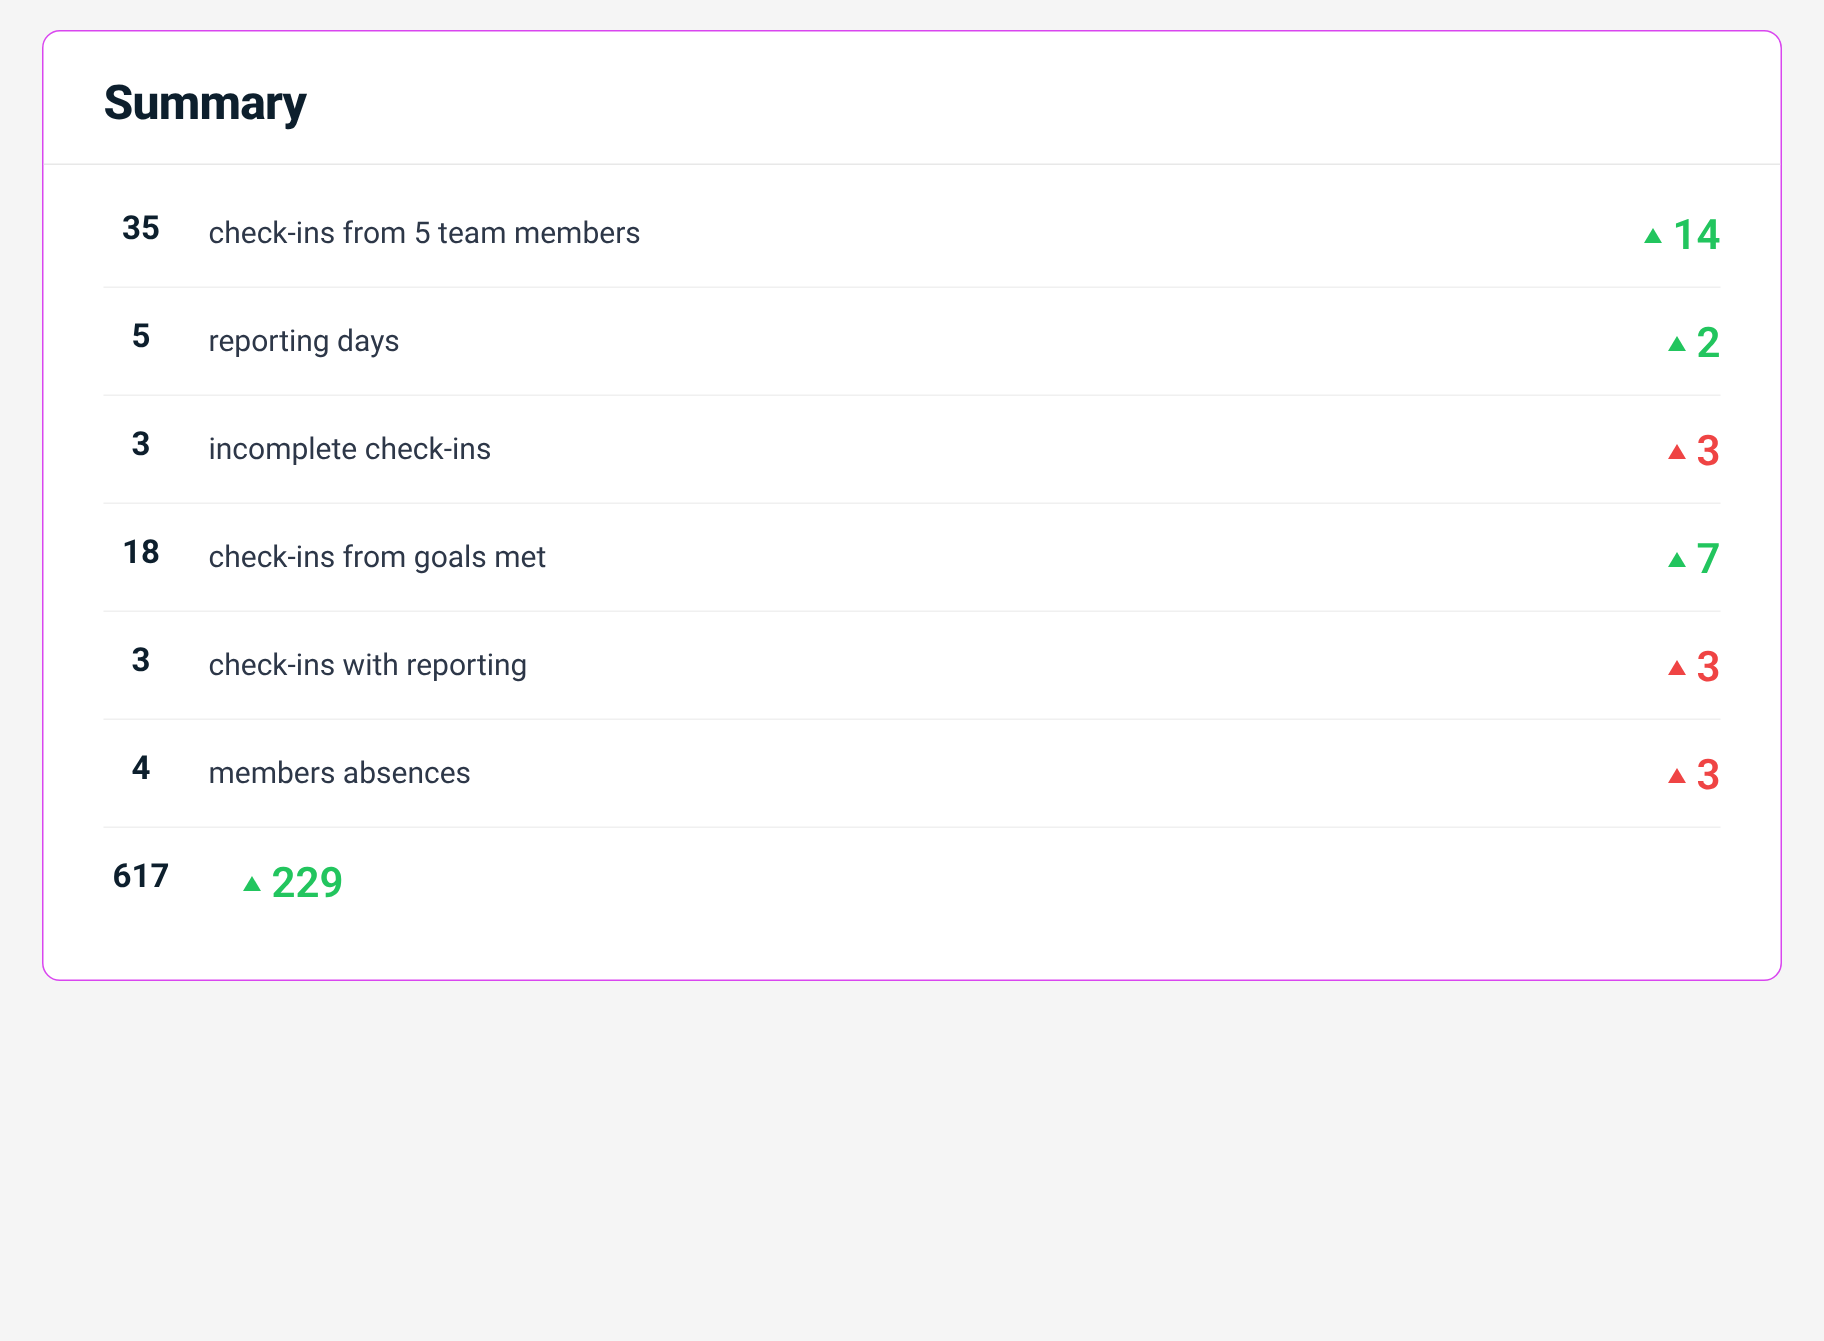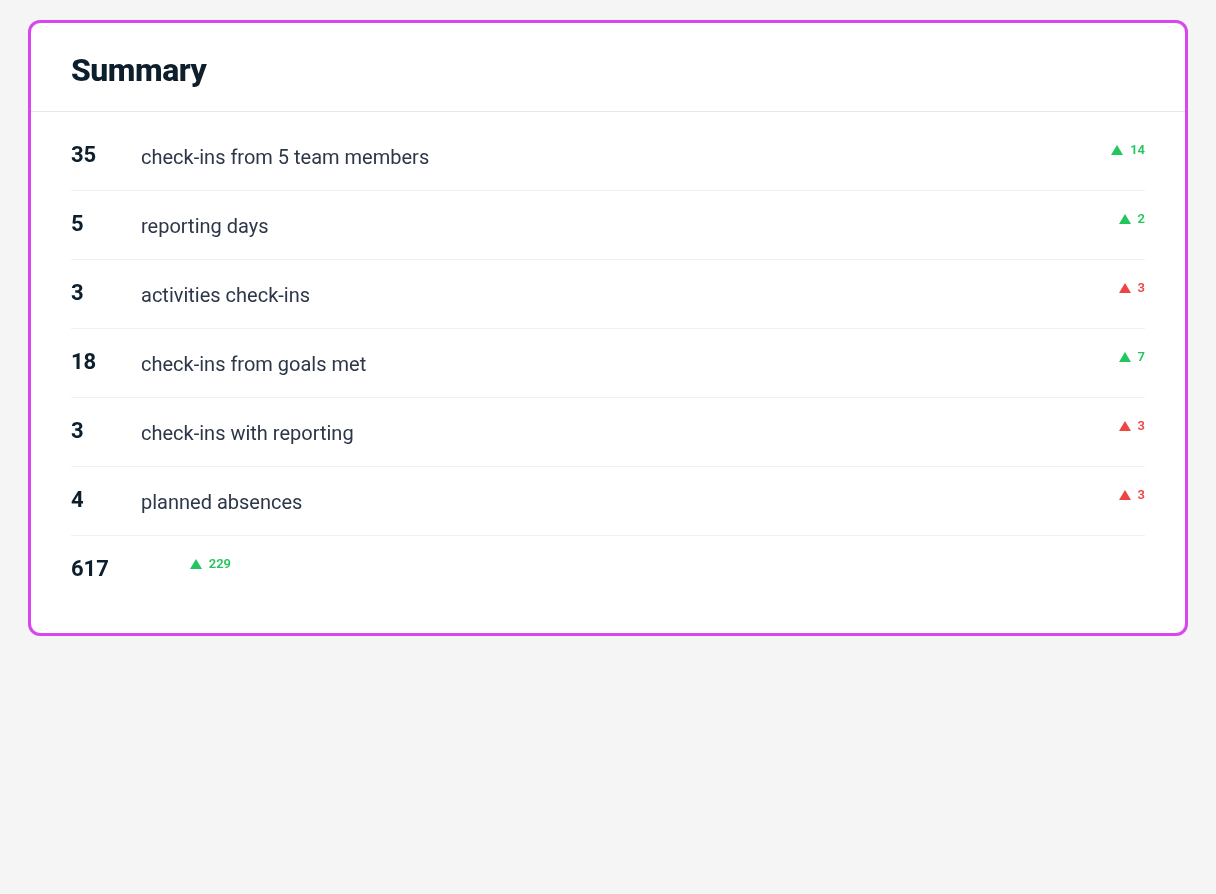--- a/index.html
+++ b/index.html
@@ -14,21 +14,21 @@
       display: flex;
       justify-content: center;
       align-items: flex-start;
       min-height: 894px;
       padding: 20px;
     }
 
     .card {
       background: #ffffff;
       border-radius: 12px;
-      border: 3px solid #d946ef;
+      border: 1px solid #d946ef;
       width: 1160px;
       padding: 0;
       overflow: hidden;
     }
 
     .card-header {
       padding: 28px 40px 22px 40px;
       border-bottom: 1px solid #e8e8e8;
     }
 
@@ -52,36 +52,36 @@
 
     .summary-row:last-child {
       border-bottom: none;
     }
 
     .summary-count {
       font-size: 22px;
       font-weight: 700;
       color: #0d1f2d;
       min-width: 70px;
-      text-align: left;
+      text-align: center;
       padding-right: 20px;
       flex-shrink: 0;
       line-height: 1.4;
     }
 
     .summary-label {
       font-size: 20px;
       color: #2d3748;
       flex: 1;
       line-height: 1.5;
       padding-top: 2px;
     }
 
     .summary-delta {
-      font-size: 13px;
+      font-size: 28px;
       font-weight: 600;
       min-width: 90px;
       text-align: right;
       flex-shrink: 0;
       display: flex;
       align-items: center;
       justify-content: flex-end;
       gap: 4px;
       padding-top: 2px;
     }
@@ -124,21 +124,21 @@
       <div class="summary-row">
         <div class="summary-count">5</div>
         <div class="summary-label">reporting days</div>
         <div class="summary-delta delta-up">
           <span class="triangle-up"></span>
           <span>2</span>
         </div>
       </div>
       <div class="summary-row">
         <div class="summary-count">3</div>
-        <div class="summary-label">activities check-ins</div>
+        <div class="summary-label">incomplete check-ins</div>
         <div class="summary-delta delta-down">
           <span class="triangle-up"></span>
           <span>3</span>
         </div>
       </div>
       <div class="summary-row">
         <div class="summary-count">18</div>
         <div class="summary-label">check-ins from goals met</div>
         <div class="summary-delta delta-up">
           <span class="triangle-up"></span>
@@ -148,21 +148,21 @@
       <div class="summary-row">
         <div class="summary-count">3</div>
         <div class="summary-label">check-ins with reporting</div>
         <div class="summary-delta delta-down">
           <span class="triangle-up"></span>
           <span>3</span>
         </div>
       </div>
       <div class="summary-row">
         <div class="summary-count">4</div>
-        <div class="summary-label">planned absences</div>
+        <div class="summary-label">members absences</div>
         <div class="summary-delta delta-down">
           <span class="triangle-up"></span>
           <span>3</span>
         </div>
       </div>
       <div class="summary-row">
         <div class="summary-count">617</div>
         <div class="summary-delta delta-up">
           <span class="triangle-up"></span>
           <span>229</span>

